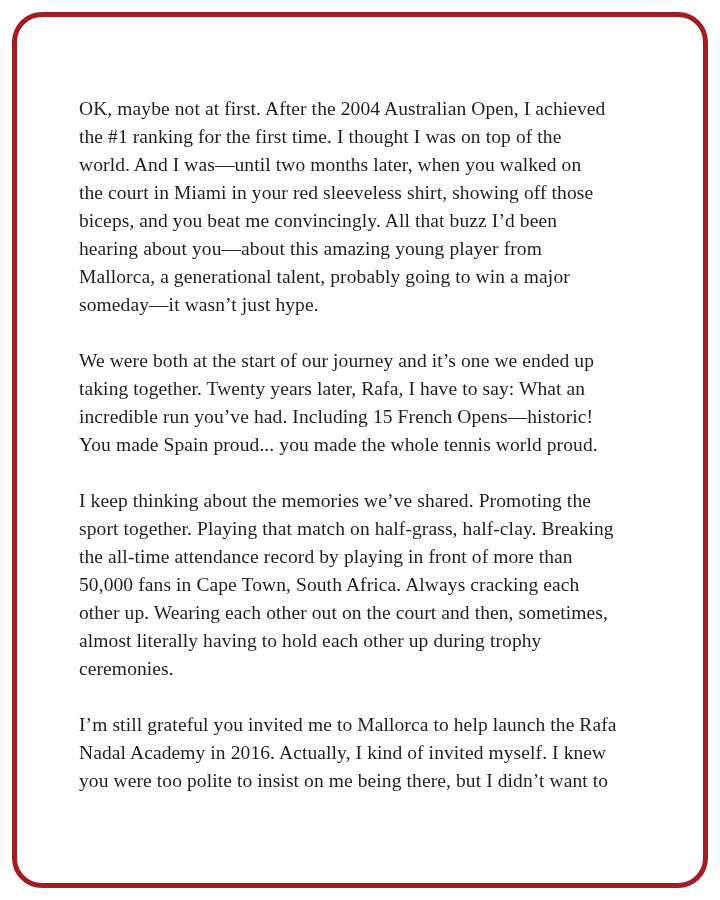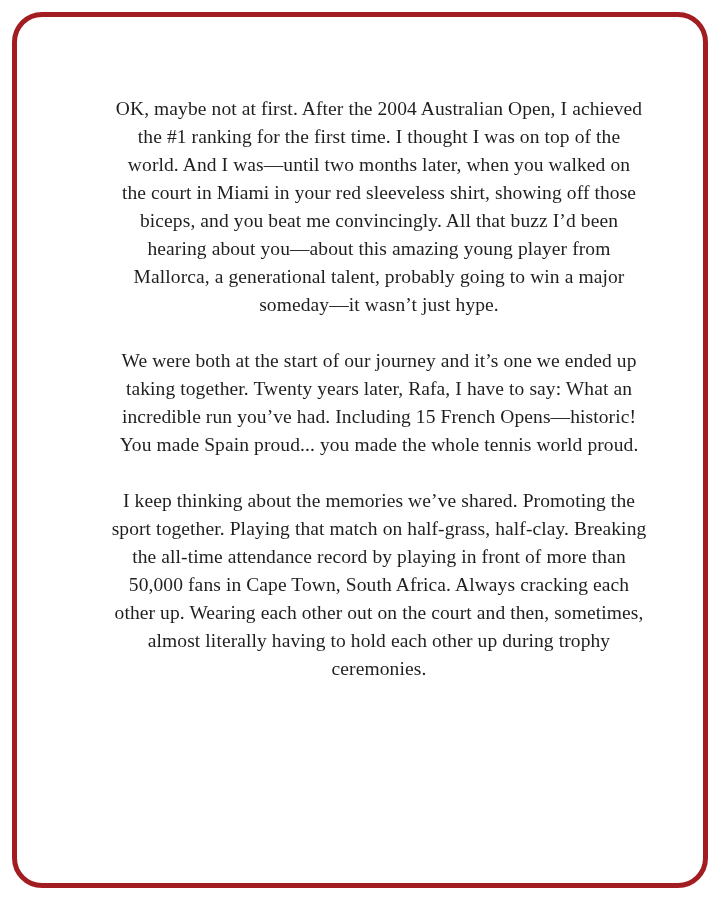--- a/index.html
+++ b/index.html
@@ -30,21 +30,20 @@
     top: 78px;
     width: 600px;
     color: #1f1f1f;
   }
   .letter-body p {
     margin: 0 0 28px 0;
     font-size: 19.5px;
     line-height: 28px;
     white-space: pre-line;
     letter-spacing: 0.1px;
-    text-align: center;
   }
 </style>
 </head>
 <body>
 
 <div class="letter-frame">
   <div class="letter-body">
     <p>OK, maybe not at first. After the 2004 Australian Open, I achieved
 the #1 ranking for the first time. I thought I was on top of the
 world. And I was—until two months later, when you walked on
@@ -57,14 +56,17 @@
 taking together. Twenty years later, Rafa, I have to say: What an
 incredible run you’ve had. Including 15 French Opens—historic!
 You made Spain proud... you made the whole tennis world proud.</p>
     <p>I keep thinking about the memories we’ve shared. Promoting the
 sport together. Playing that match on half-grass, half-clay. Breaking
 the all-time attendance record by playing in front of more than
 50,000 fans in Cape Town, South Africa. Always cracking each
 other up. Wearing each other out on the court and then, sometimes,
 almost literally having to hold each other up during trophy
 ceremonies.</p>
+    <p>I’m still grateful you invited me to Mallorca to help launch the Rafa
+Nadal Academy in 2016. Actually, I kind of invited myself. I knew
+you were too polite to insist on me being there, but I didn’t want to</p>
   </div>
 </div>
 
 </body></html>

